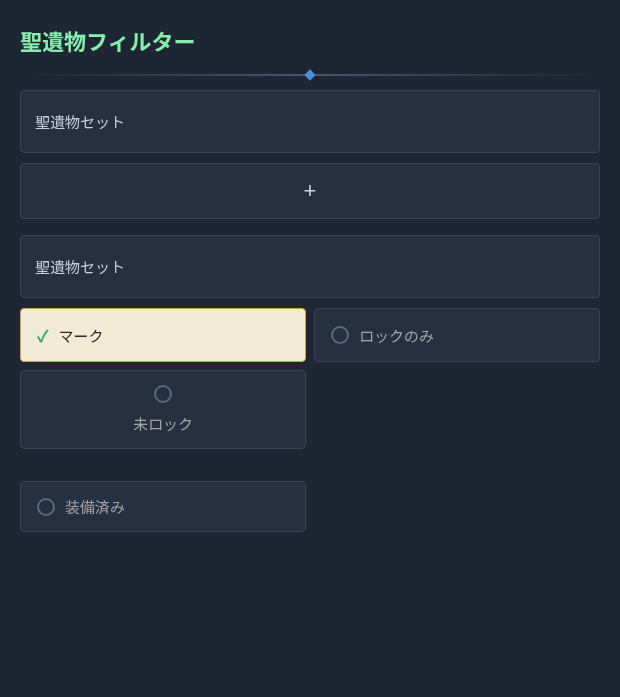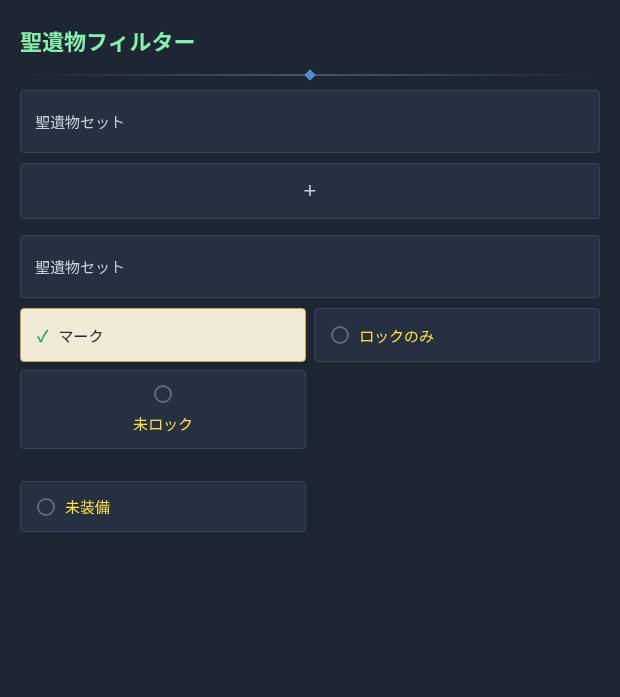--- a/index.html
+++ b/index.html
@@ -84,21 +84,21 @@
 
     .option-item {
       background-color: #263040;
       border: 1px solid #374357;
       border-radius: 4px;
       padding: 14px 16px;
       display: flex;
       align-items: center;
       gap: 10px;
       cursor: pointer;
-      color: #fde047;
+      color: #a3a3a3;
       font-size: 15px;
     }
 
     .option-item.checked {
       background-color: #f0ead6;
       border: 1px solid #c9a84c;
       color: #2c2c2c;
     }
 
     .option-item.single {
@@ -166,17 +166,17 @@
 
   <div class="options-section">
     <div class="options-grid">
     </div>
   </div>
 
   <div class="options-section">
     <div class="options-grid">
       <div class="option-item">
         <div class="radio-circle"></div>
-        <span>未装備</span>
+        <span>装備済み</span>
       </div>
     </div>
   </div>
 </div>
 
 </body></html>

